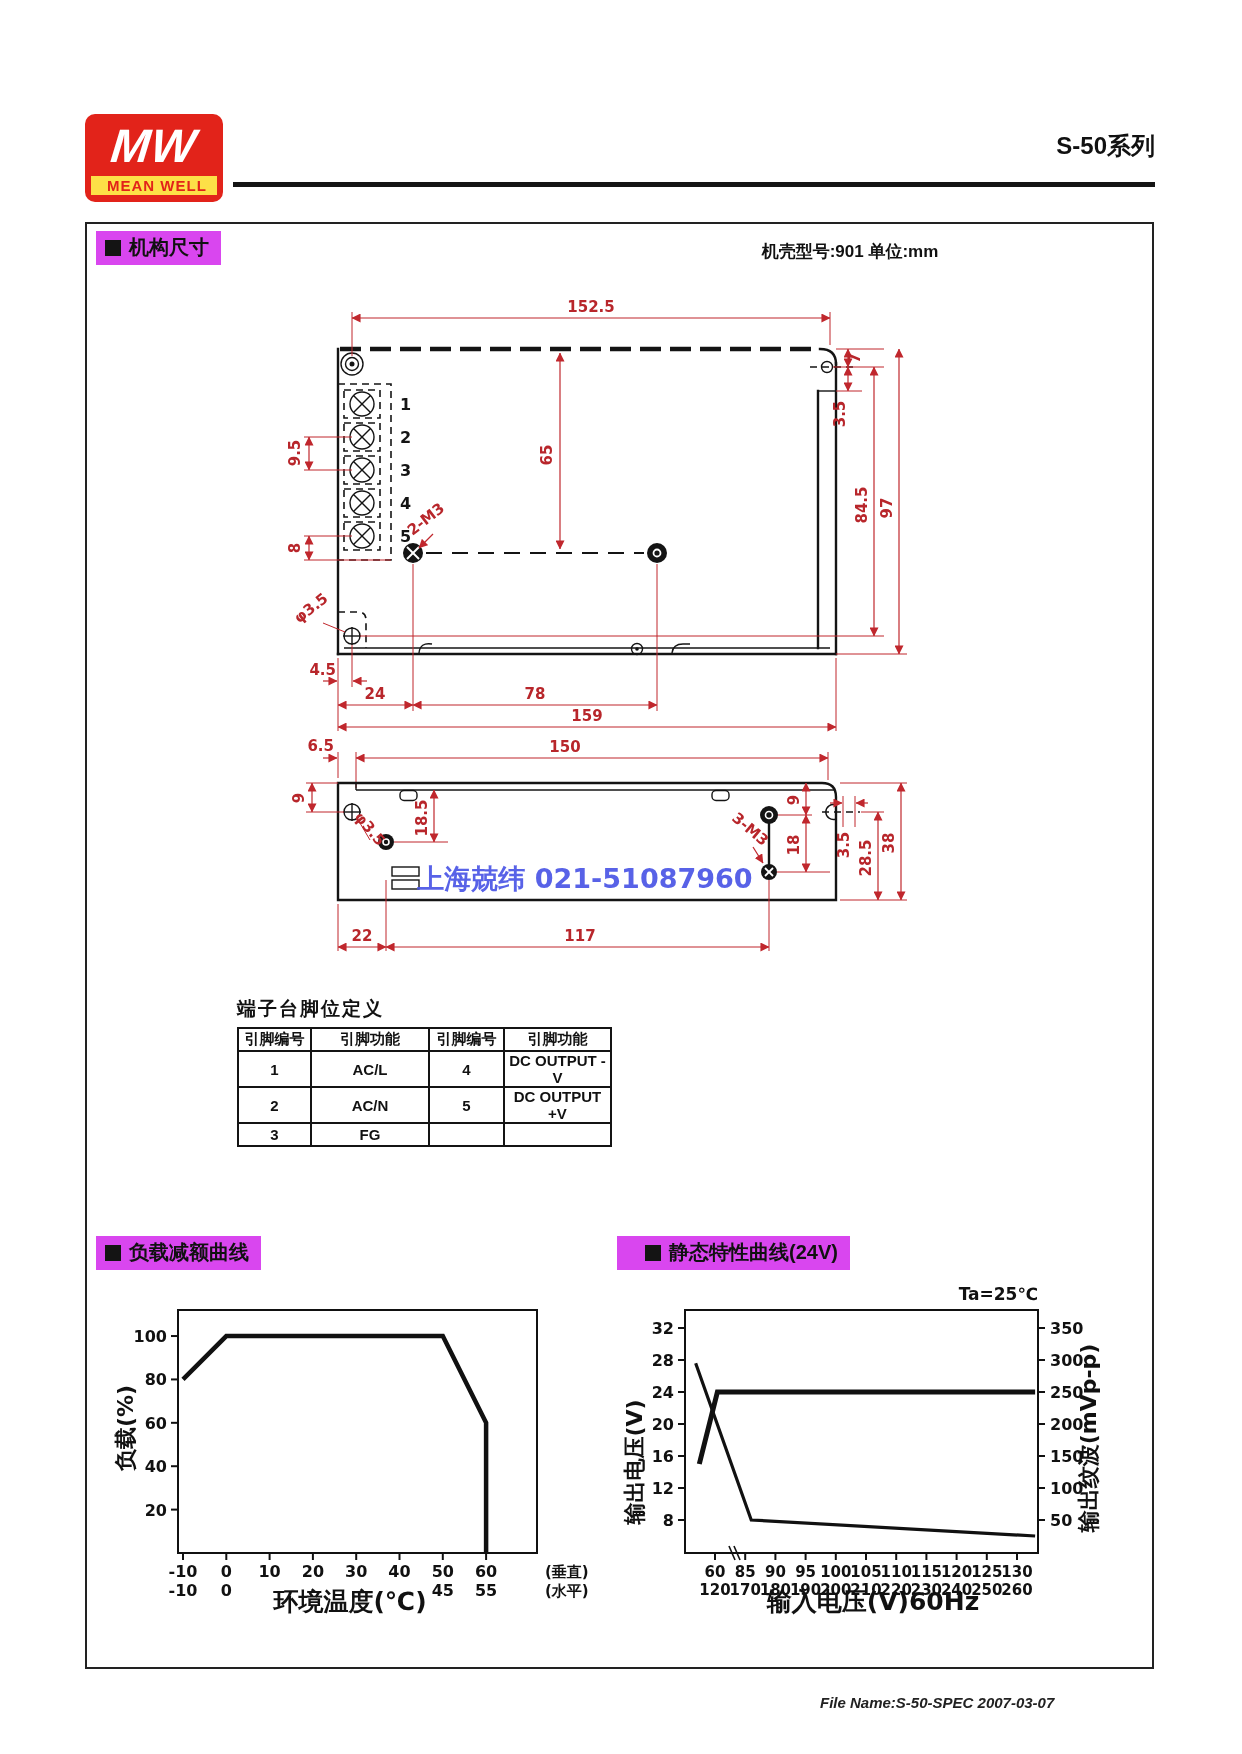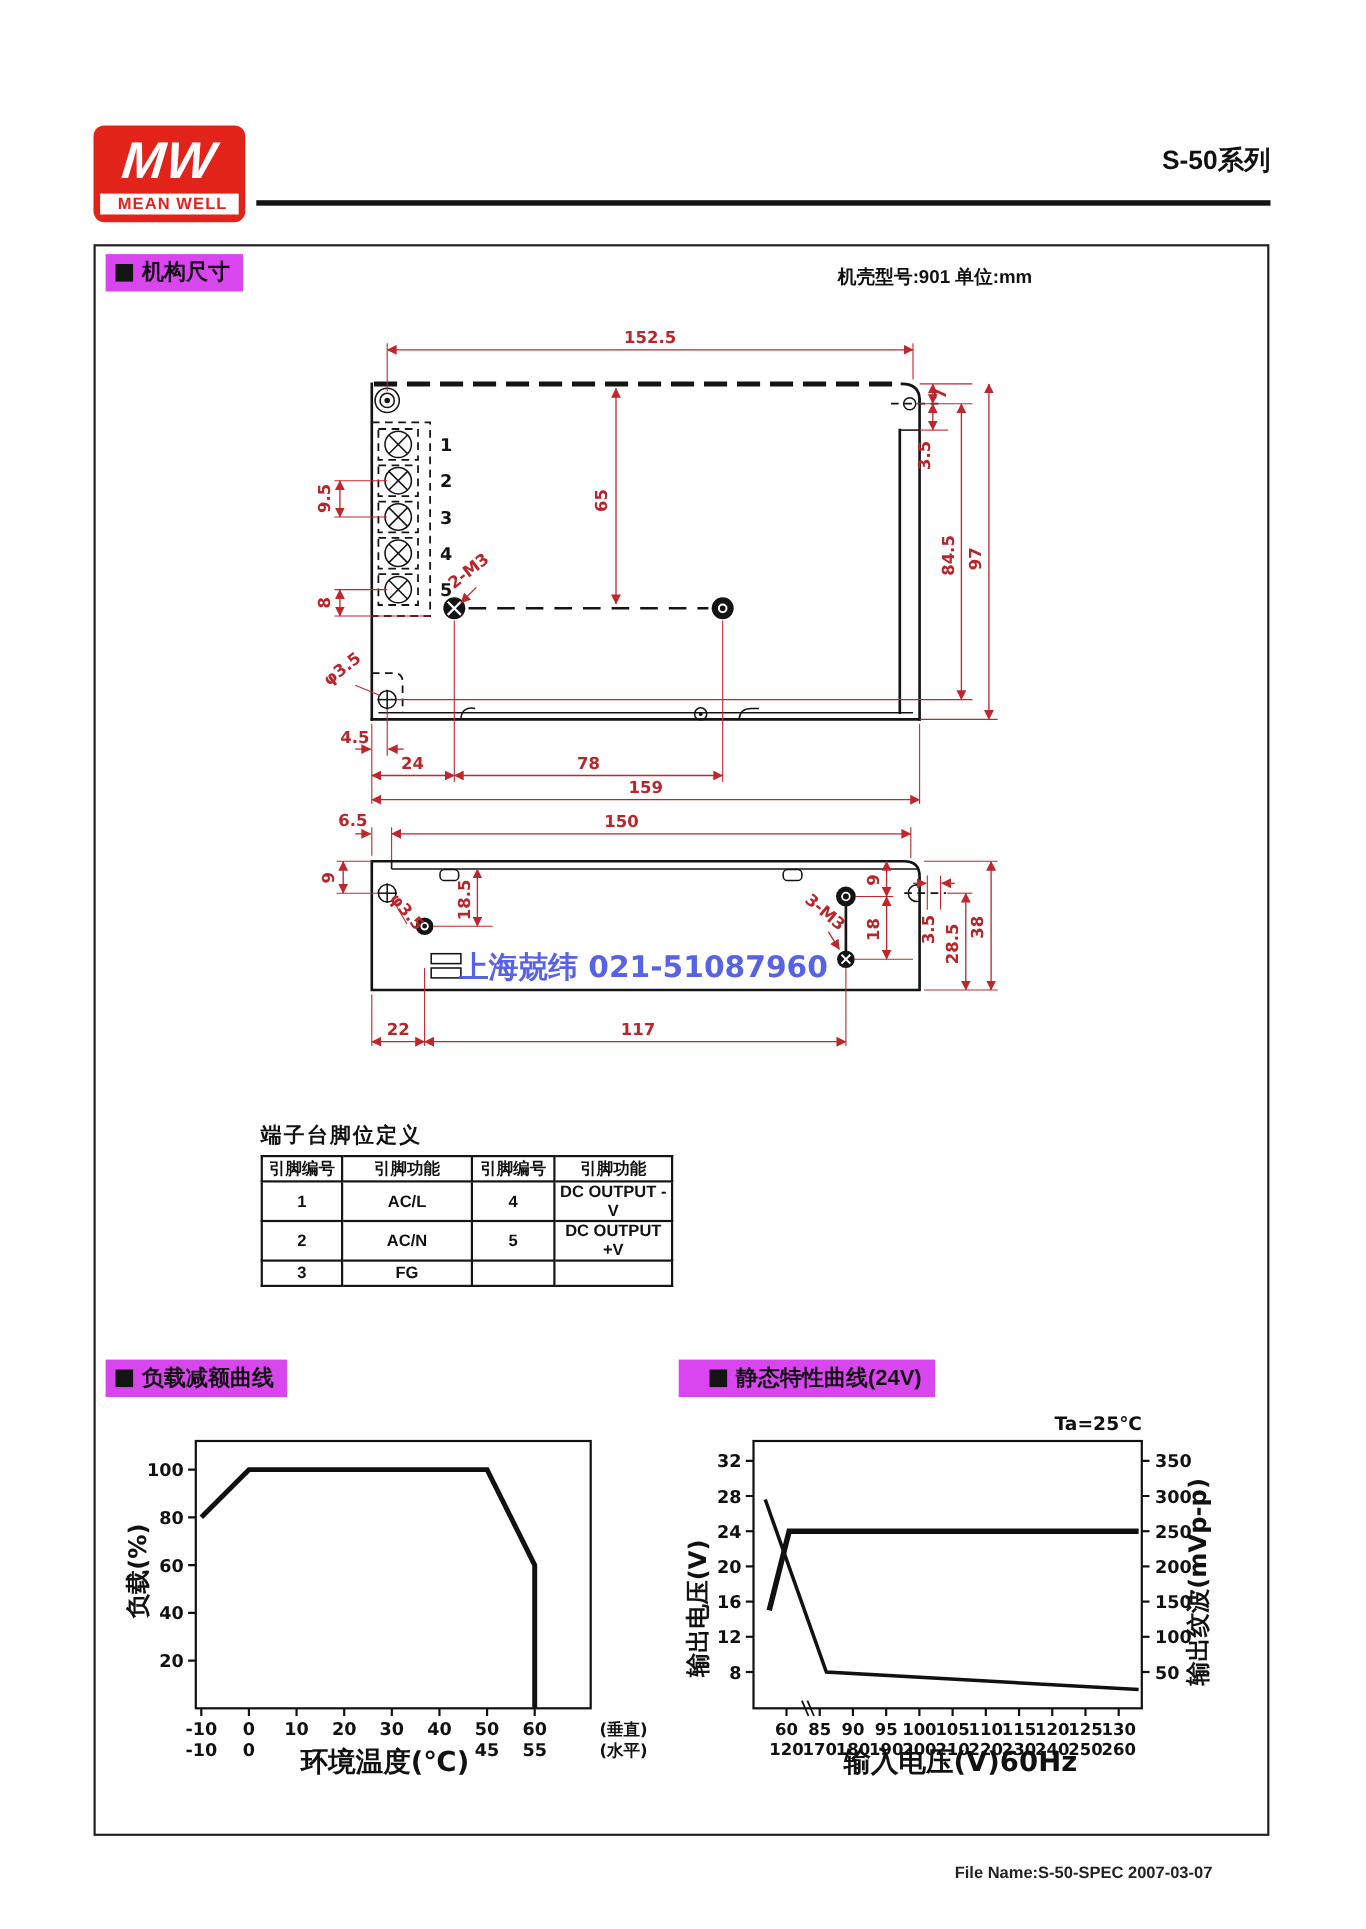--- a/index.html
+++ b/index.html
@@ -3,21 +3,21 @@
 <meta charset="utf-8">
 <style>
   html,body{margin:0;padding:0;background:#e8e8e8;}
   .page{position:relative;width:1242px;height:1754px;background:#ffffff;
         font-family:"Liberation Sans","DejaVu Sans",sans-serif;color:#111;overflow:hidden;margin:0 auto;}
   
   .logo{position:absolute;left:85px;top:114px;width:138px;height:88px;background:#e2231a;
         border-radius:10px;display:flex;flex-direction:column;justify-content:flex-end;}
   .logo .mw{flex:1;display:flex;align-items:center;justify-content:center;color:#fff;
         font-weight:bold;font-size:47px;font-style:italic;letter-spacing:1px;transform:skewX(-6deg);}
-  .logo .band{background:#ffffff;color:#e2231a;font-weight:bold;font-size:15px;text-align:center;
+  .logo .band{background:#fde047;color:#e2231a;font-weight:bold;font-size:15px;text-align:center;
         margin:0 6px 7px 6px;padding:1px 16px;letter-spacing:1px;white-space:nowrap;}
   .doc-title{position:absolute;left:238px;top:130px;font-size:33px;font-weight:bold;letter-spacing:7px;}
   .doc-series{position:absolute;left:880px;top:130px;width:275px;text-align:right;font-size:24px;font-weight:bold;}
   .head-rule{position:absolute;left:233px;top:182px;width:922px;height:5px;background:#141414;}
   
   .frame{position:absolute;left:85px;top:222px;width:1065px;height:1443px;border:2px solid #222;}
   .sec-label{position:absolute;background:#d946ef;font-size:20px;font-weight:bold;
         padding:3px 12px 4px 9px;white-space:nowrap;display:flex;align-items:center;gap:8px;}
   .sq{display:inline-block;width:16px;height:16px;background:#141414;}
   .case-note{position:absolute;left:690px;top:240px;width:320px;text-align:center;
@@ -29,29 +29,29 @@
   .dsh{stroke:#141414;stroke-width:4.5;stroke-dasharray:21 9;fill:none;}
   .db{stroke:#141414;stroke-width:1.6;stroke-dasharray:7 5;fill:none;}
   .dc{stroke:#141414;stroke-width:2.2;stroke-dasharray:16 10;fill:none;}
   .dim{stroke:#c0272d;stroke-width:1.2;fill:none;}
   .ext{stroke:#c0272d;stroke-width:1;fill:none;}
   .dimt{font:bold 15px "DejaVu Sans","Liberation Sans",sans-serif;fill:#b8262b;}
   .numt{font:bold 16px "DejaVu Sans","Liberation Sans",sans-serif;fill:#141414;}
   .wm{font:bold 27px "DejaVu Sans","Liberation Sans",sans-serif;fill:#4a55e6;opacity:.92;}
   
   .pin-wrap{position:absolute;left:237px;top:996px;}
-  .pin-title{font-size:19px;font-weight:bold;margin-bottom:5px;letter-spacing:2px;margin-top:23px;}
+  .pin-title{font-size:19px;font-weight:bold;margin-bottom:5px;letter-spacing:2px;}
   table.pins{border-collapse:collapse;}
   table.pins td{border:2px solid #141414;text-align:center;font-weight:bold;font-size:15px;
         padding:0 4px;height:21px;}
   
   .chart-svg{position:absolute;}
   
-  .file-name{position:absolute;left:820px;top:1694px;width:330px;text-align:center;
-        font-size:15px;font-weight:bold;color:#222;}
+  .file-name{position:absolute;left:820px;top:1694px;width:330px;text-align:left;
+        font-size:15px;font-weight:bold;font-style:italic;color:#222;}
   .brand{position:absolute;left:930px;top:1712px;width:300px;text-align:right;
         font-size:28px;font-weight:bold;letter-spacing:1px;text-shadow:1px 1px 0 #bbb;}
   .brand .b1{color:#f26c0d;}
   .brand .b2{color:#3a3a3a;}
 </style>
 </head>
 <body>
 
 <div class="page">
 

